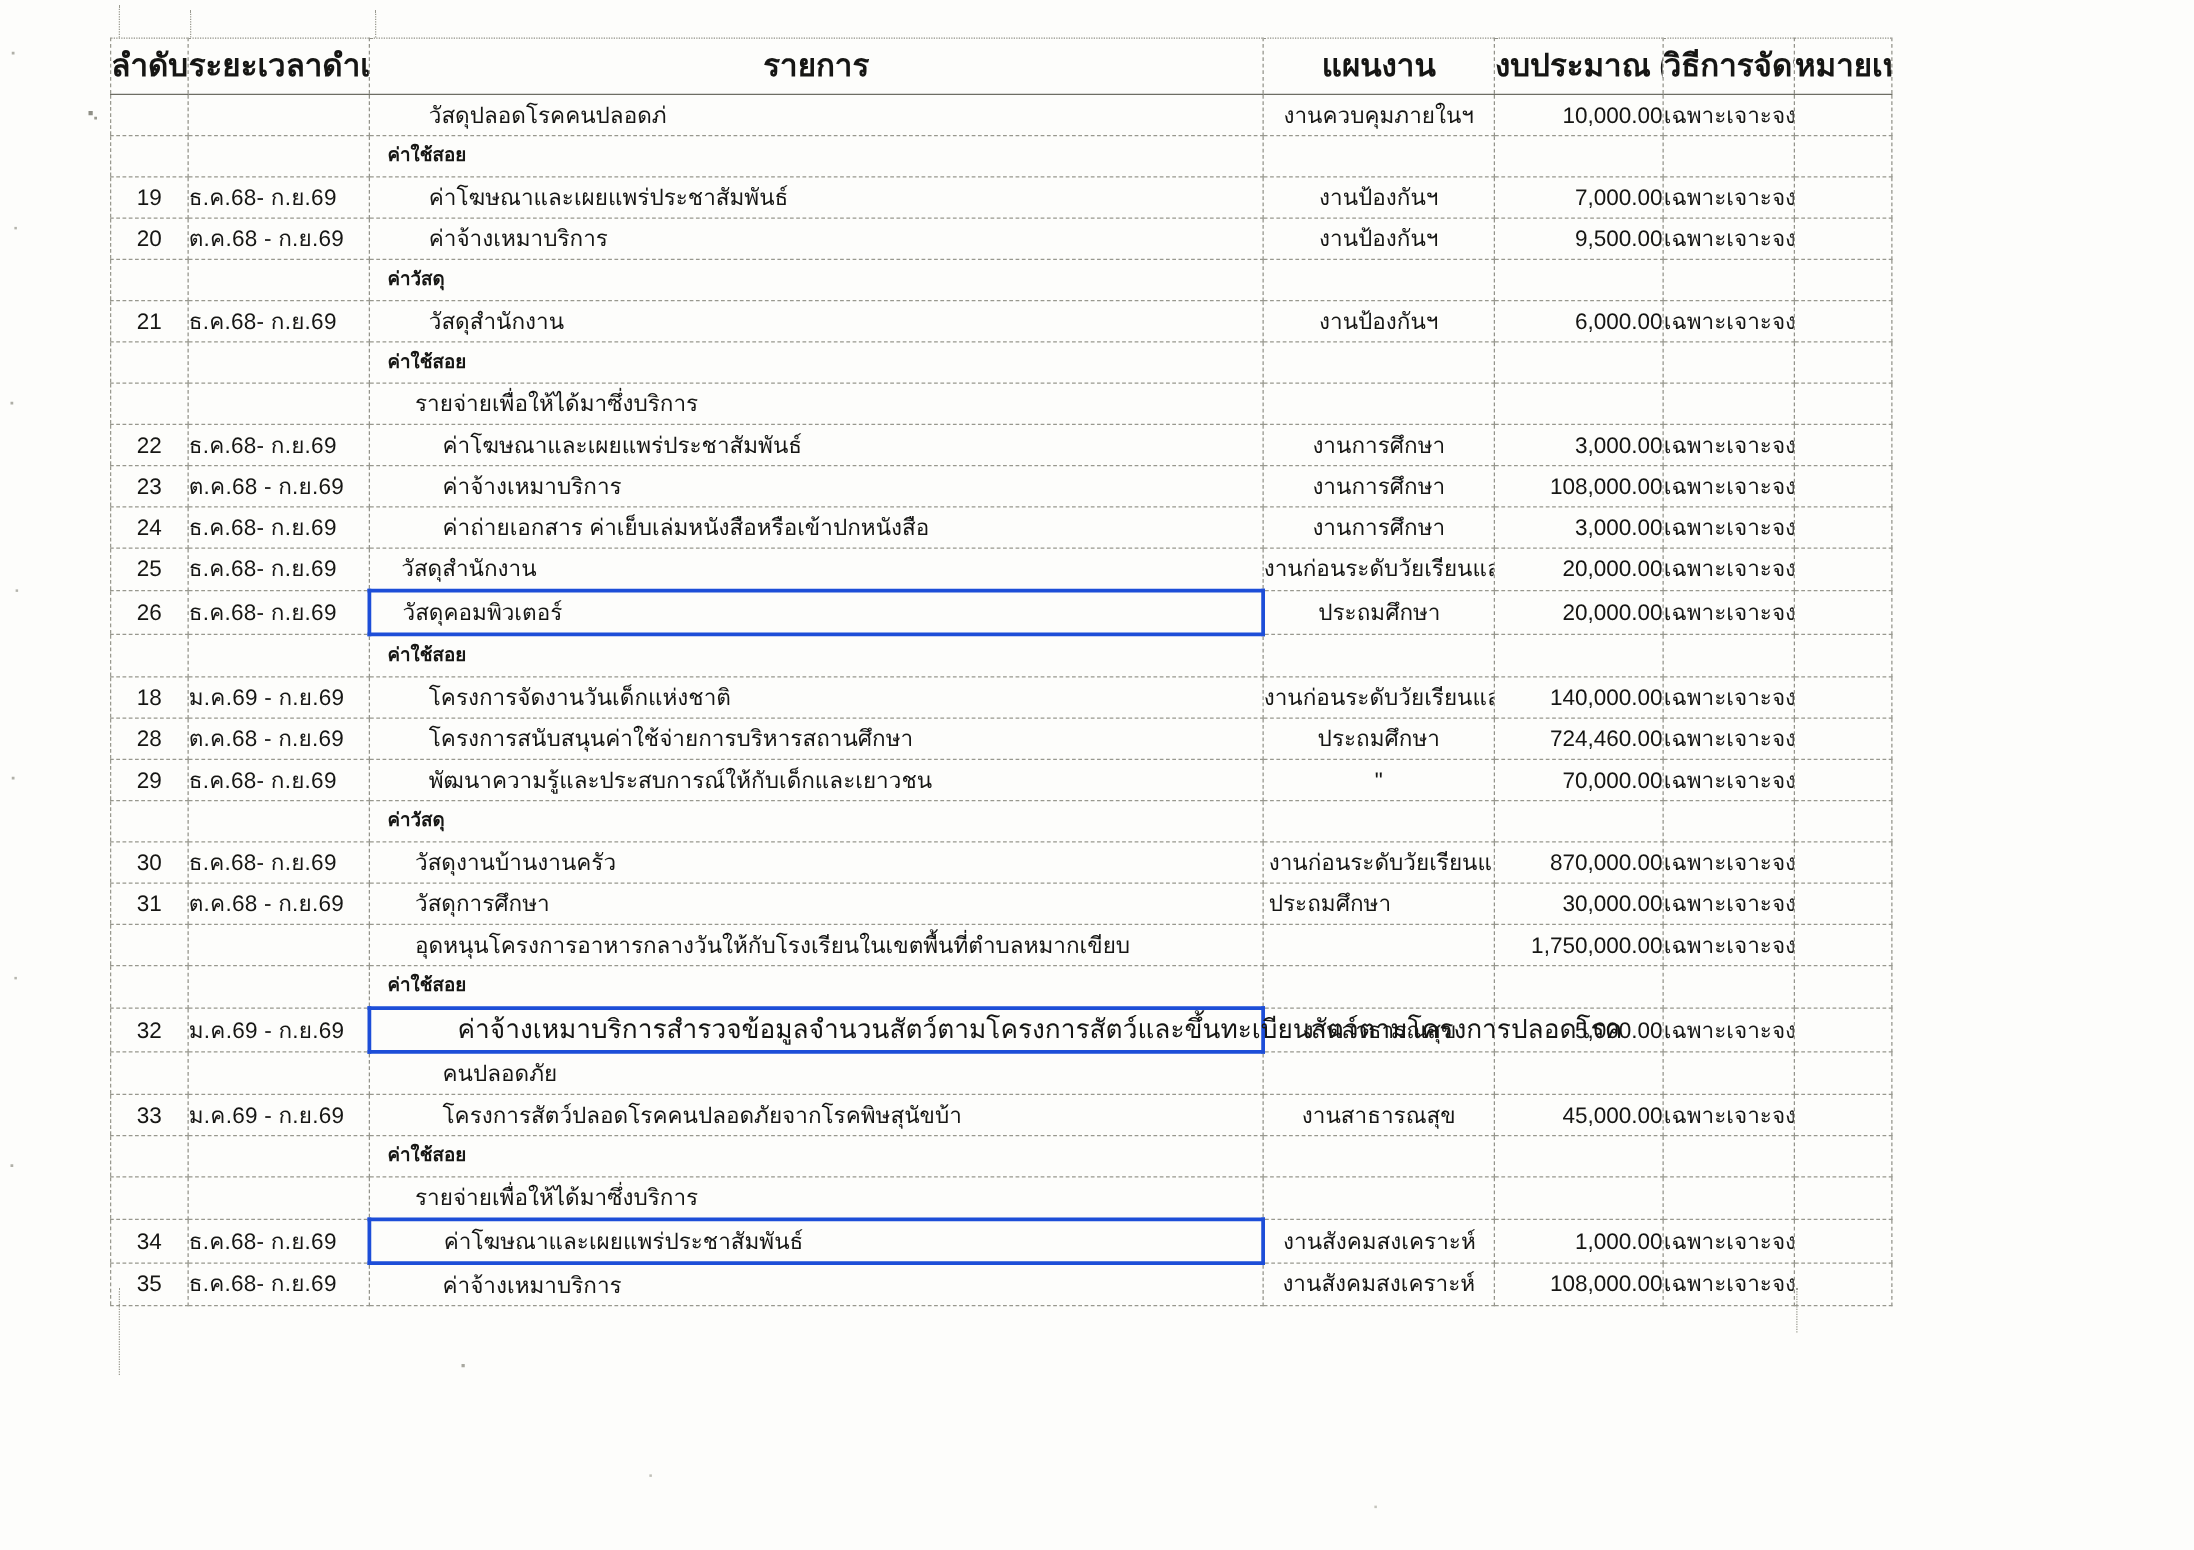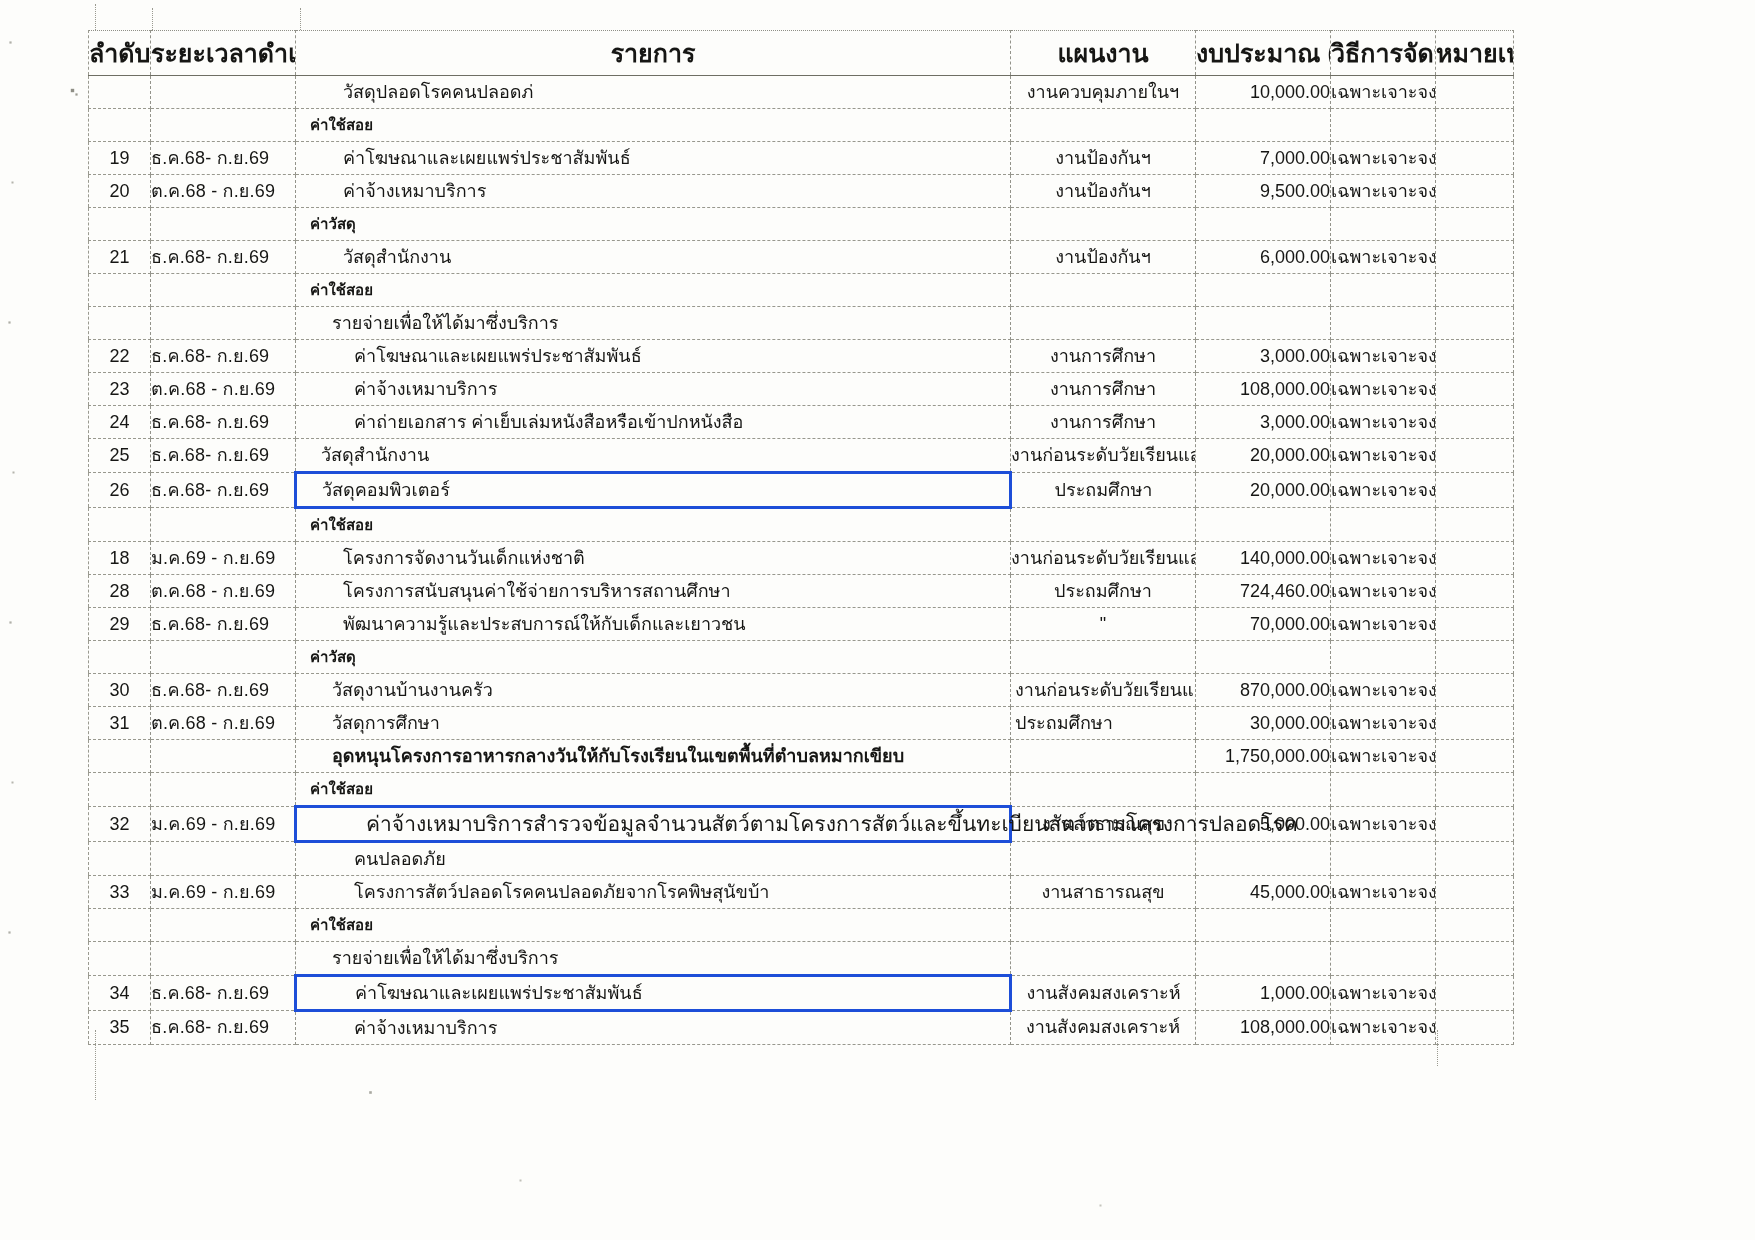--- a/index.html
+++ b/index.html
@@ -277,21 +277,21 @@
       <td class="c-period">ต.ค.68 - ก.ย.69</td>
       <td class="c-item"><span class="item-text" style="padding-left: 36px;">วัสดุการศึกษา</span></td>
       <td class="c-plan left">ประถมศึกษา</td>
       <td class="c-budget">30,000.00</td>
       <td class="c-method">เฉพาะเจาะจง</td>
       <td class="c-note"></td>
     </tr>
         <tr>
       <td class="c-no"></td>
       <td class="c-period"></td>
-      <td class="c-item"><span class="item-text" style="padding-left: 36px; font-weight: bold;">อุดหนุนโครงการอาหารกลางวันให้กับโรงเรียนในเขตพื้นที่ตำบลหมากเขียบ</span></td>
+      <td class="c-item"><span class="item-text" style="padding-left: 36px;">อุดหนุนโครงการอาหารกลางวันให้กับโรงเรียนในเขตพื้นที่ตำบลหมากเขียบ</span></td>
       <td class="c-plan"></td>
       <td class="c-budget">1,750,000.00</td>
       <td class="c-method">เฉพาะเจาะจง</td>
       <td class="c-note"></td>
     </tr>
         <tr>
       <td class="c-no"></td>
       <td class="c-period"></td>
       <td class="c-item bold"><span class="item-text" style="padding-left: 14px;">ค่าใช้สอย</span></td>
       <td class="c-plan"></td>

